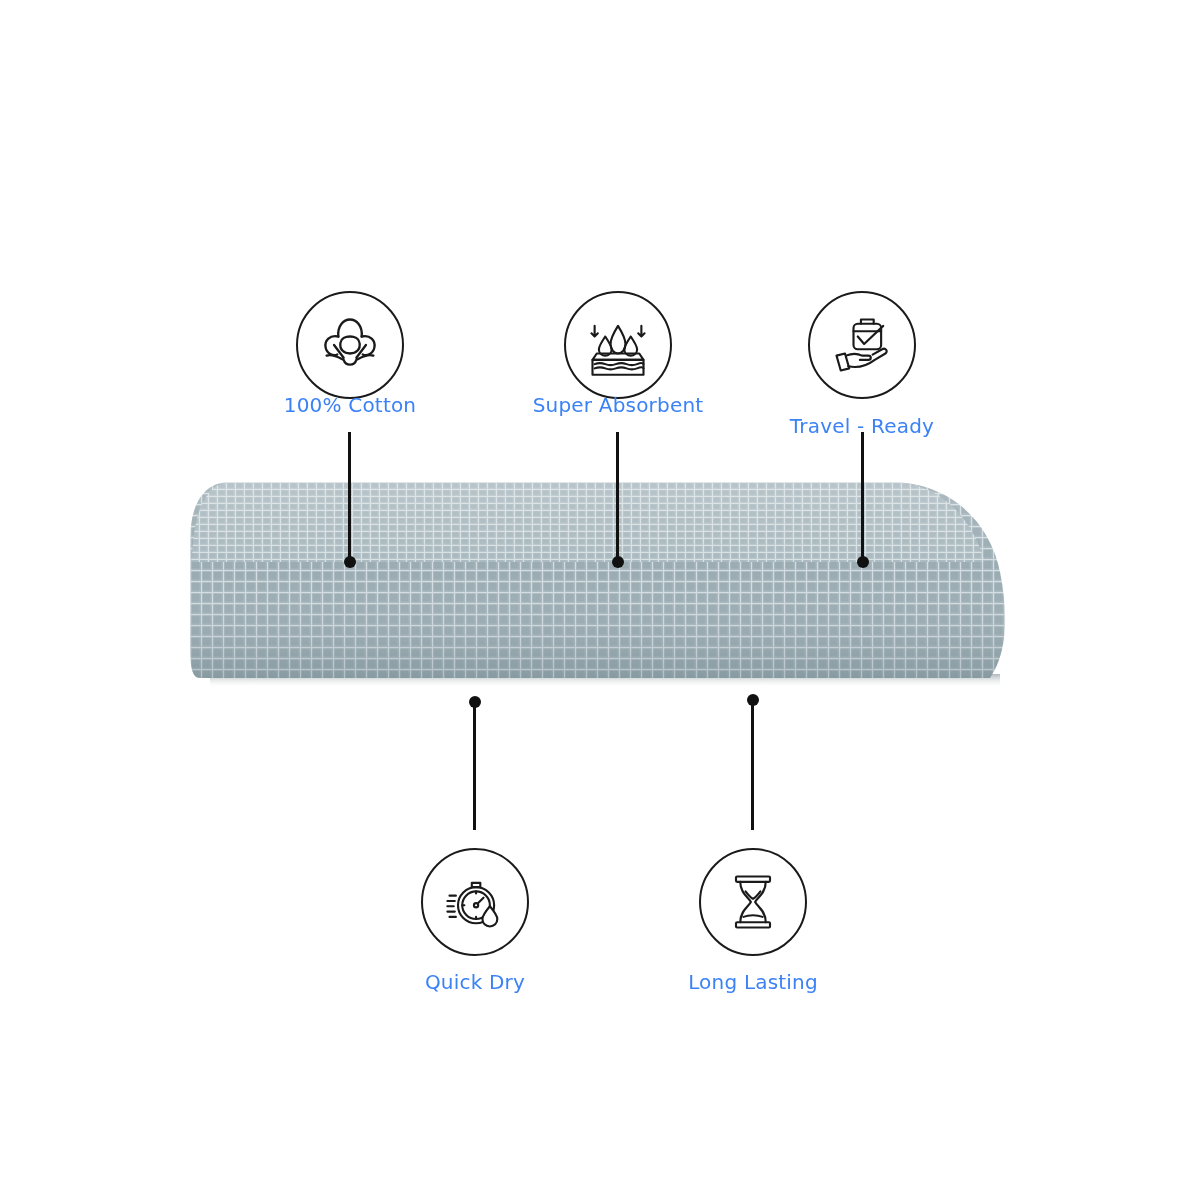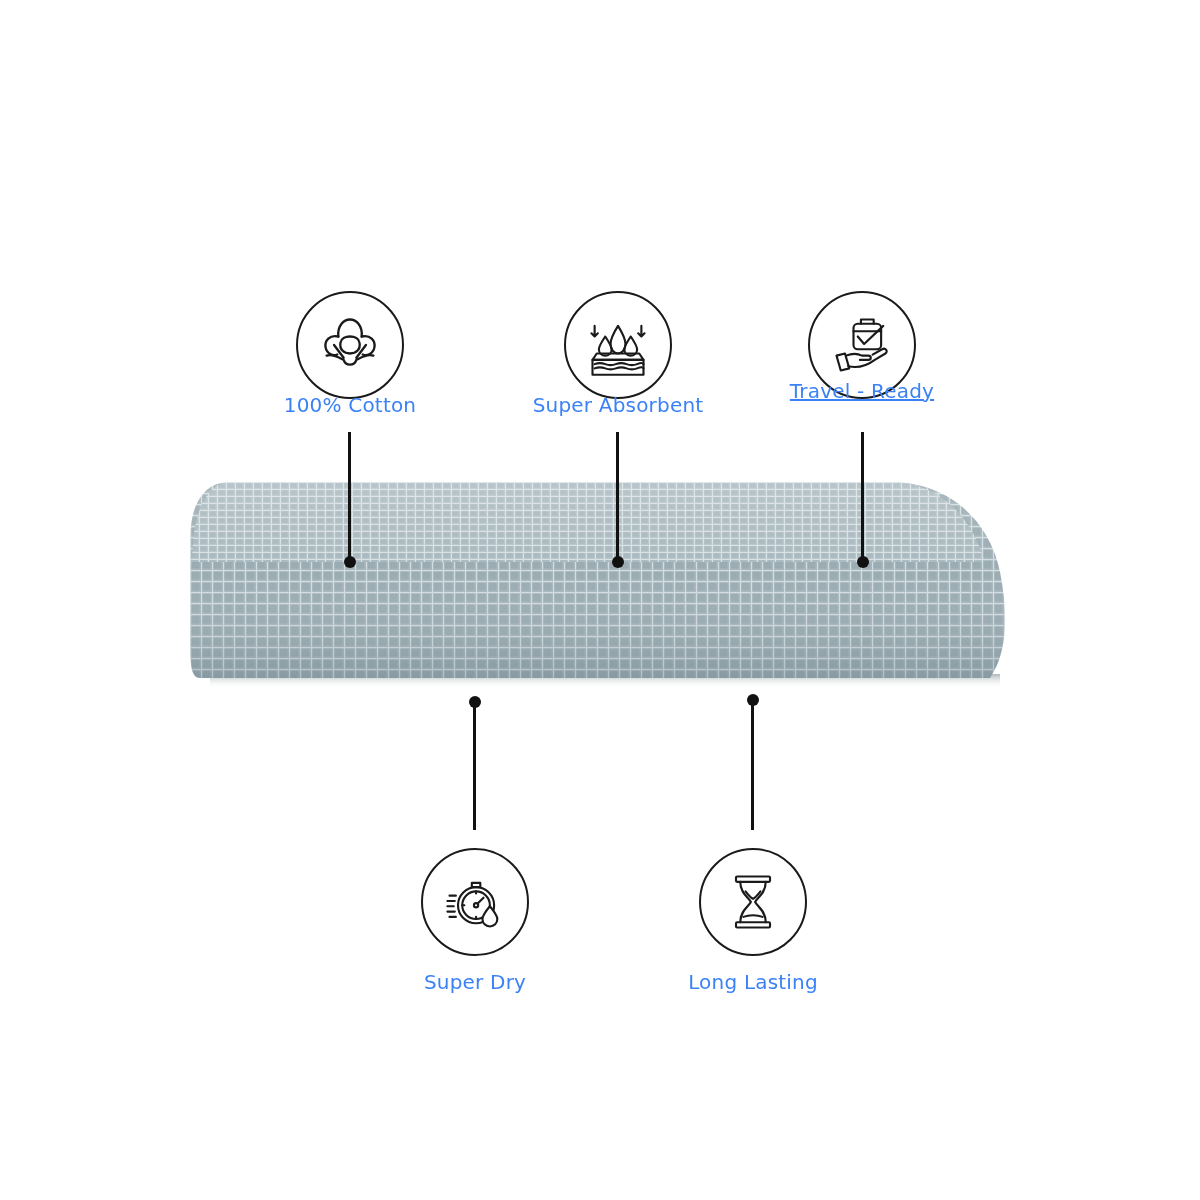--- a/index.html
+++ b/index.html
@@ -94,35 +94,35 @@
   <svg viewBox="0 0 64 64" fill="none" stroke="#1a1a1a" stroke-width="2" stroke-linejoin="round" stroke-linecap="round">
     <rect x="24" y="12" width="26" height="24" rx="4"></rect>
     <path d="M31 12 V8 H43 V12"></path>
     <path d="M24 19 H50"></path>
     <path d="M28 24 L34 31 L52 14"></path>
     <path d="M8 42 L16 40 L20 54 L12 56 Z"></path>
     <path d="M17 42 C22 40 28 40 32 42 H38 C41 42 41 46 38 46 H30"></path>
     <path d="M19 52 C28 54 36 52 44 46 L54 40 C57 38 54 34 51 36 L42 41"></path>
   </svg>
 </div>
-<div class="feature-label" style="left:742px; top:379px;text-decoration:underline;">Travel - Ready</div>
+<div class="feature-label" style="left:742px; top:414px;">Travel - Ready</div>
 
 <div class="feature-circle" style="left:421px; top:848px;">
   <svg viewBox="0 0 64 64" fill="none" stroke="#1a1a1a" stroke-width="2" stroke-linejoin="round" stroke-linecap="round">
     <circle cx="33" cy="35" r="17"></circle>
     <circle cx="33" cy="35" r="13"></circle>
     <path d="M29 14 H37 V18 H29 Z M33 18 V18"></path>
     <circle cx="33" cy="35" r="2"></circle>
     <path d="M34.5 33.5 L40 28"></path>
     <path d="M33 22 V24 M33 46 V48 M20 35 H22"></path>
     <path d="M8 26 H14 M6 31 H13 M6 36 H12 M6 41 H13 M8 46 H14"></path>
     <path d="M46 36 C41 42 39 45 39 48 C39 52 42 55 46 55 C50 55 53 52 53 48 C53 45 51 42 46 36 Z" fill="#fff"></path>
   </svg>
 </div>
-<div class="feature-label" style="left:355px; top:970px;">Super Dry</div>
+<div class="feature-label" style="left:355px; top:970px;">Quick Dry</div>
 
 <div class="feature-circle" style="left:699px; top:848px;">
   <svg viewBox="0 0 64 64" fill="none" stroke="#1a1a1a" stroke-width="2" stroke-linejoin="round" stroke-linecap="round">
     <rect x="16" y="8" width="32" height="5" rx="1"></rect>
     <rect x="16" y="51" width="32" height="5" rx="1"></rect>
     <path d="M20 13 C20 24 28 28 30 32 C28 36 20 40 20 51"></path>
     <path d="M44 13 C44 24 36 28 34 32 C36 36 44 40 44 51"></path>
     <path d="M25 22 C28 26 30 28 32 29 C34 28 36 26 39 22"></path>
     <path d="M23 46 C28 44 36 44 41 46"></path>
   </svg>

